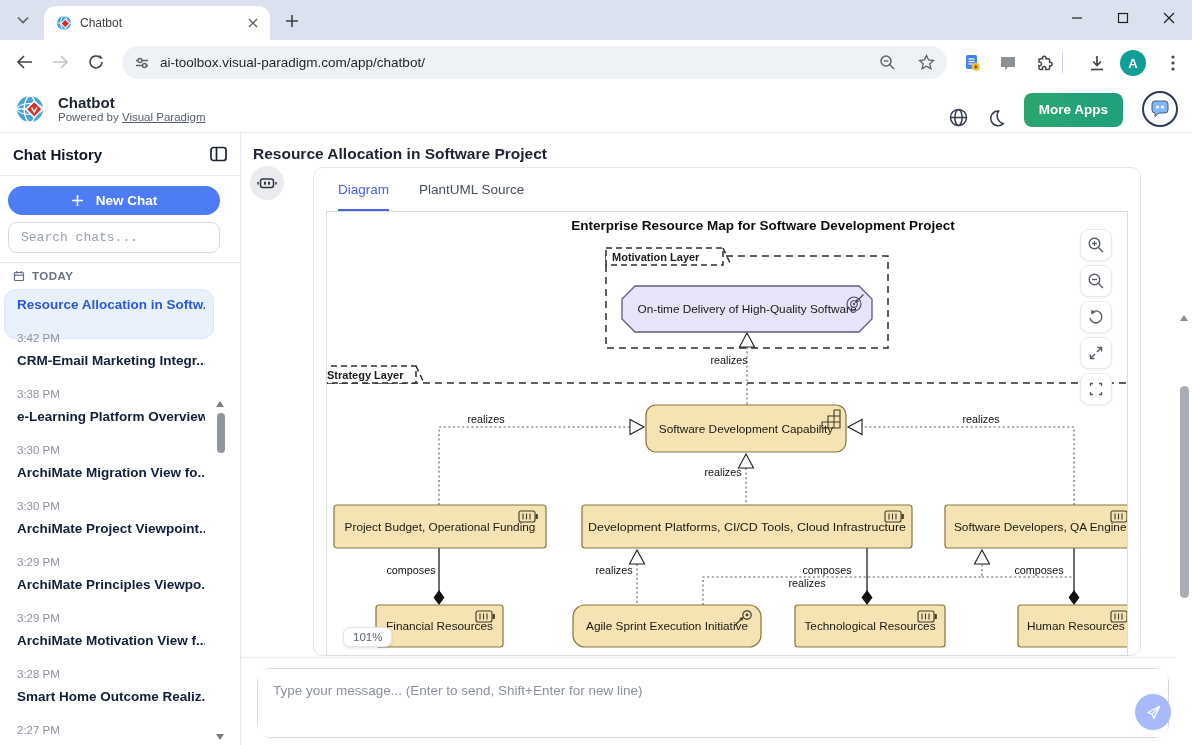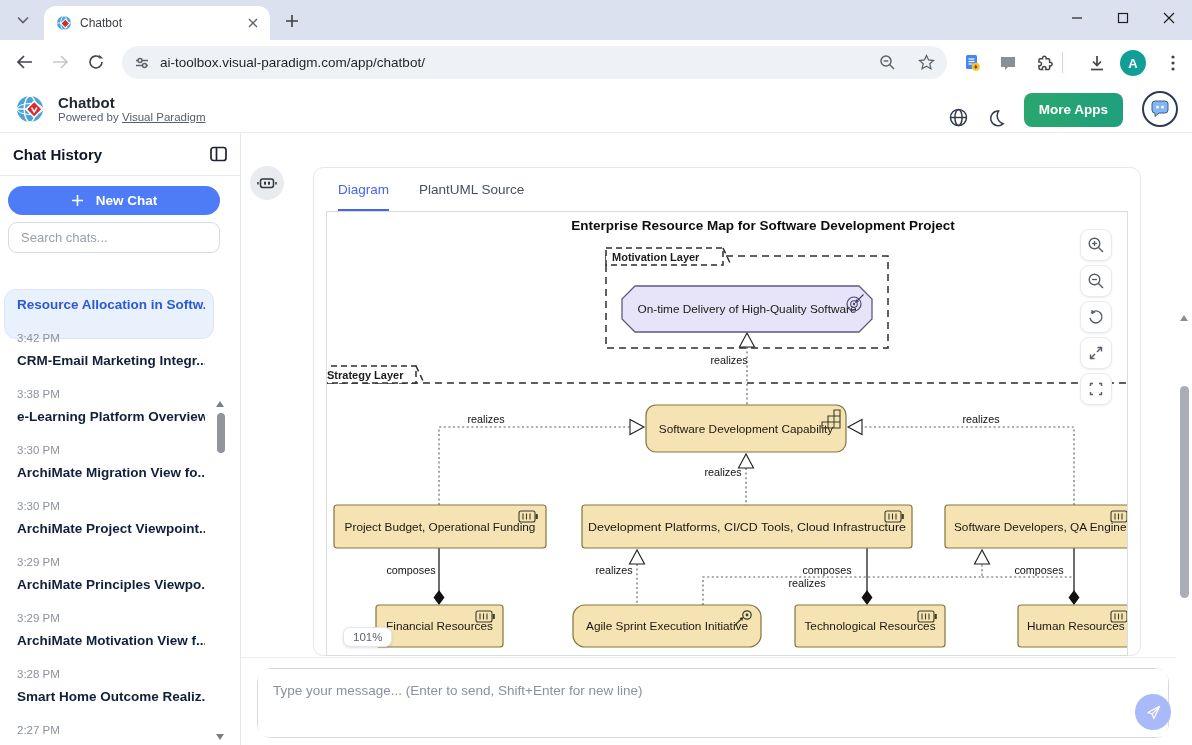--- a/index.html
+++ b/index.html
@@ -36,21 +36,21 @@
 .hdr-icon{display:flex;align-items:center;justify-content:center}
 .more-apps{height:34px;padding:0 15px;background:linear-gradient(90deg,#2aa76e,#1f9f7d);border-radius:8px;color:#fff;font-size:13.5px;font-weight:700;display:flex;align-items:center;border:none}
 .bot-badge{width:36px;height:36px;border:2px solid #2b3a55;border-radius:50%;display:flex;align-items:center;justify-content:center;background:#fff}
 
 
 .sidebar{position:absolute;top:133px;left:0;width:241px;bottom:0;background:#fff;border-right:1px solid #e4e7ec}
 .sb-head{height:43px;display:flex;align-items:center;padding:0 13px;border-bottom:1px solid #e9ebf0}
 .sb-title{font-size:15px;font-weight:700;color:#101828}
 .sb-collapse{margin-left:auto;display:flex}
 .new-chat{position:absolute;left:8px;top:53px;width:212px;height:29px;background:#4e7cf6;border-radius:15px;color:#fff;display:flex;align-items:center;justify-content:center;gap:12px;font-size:13.5px;font-weight:600;border:none}
-.search-input{position:absolute;left:8px;top:89px;width:212px;height:31px;border:1px solid #d7dbe2;border-radius:9px;padding:0 12px;font-size:13px;color:#202633;font-family:Liberation Sans, sans-serif;outline:none}
+.search-input{position:absolute;left:8px;top:89px;width:212px;height:31px;border:1px solid #d7dbe2;border-radius:9px;padding:0 12px;font-size:13px;color:#202633;font-family:Liberation Mono, monospace;outline:none}
 .search-input::placeholder{color:#99a0ab}
 .sb-section{position:absolute;top:129px;left:0;right:0;height:27px;border-top:1px solid #e9ebf0;display:flex;align-items:center;padding:0 13px;gap:7px}
 .sb-section-label{font-size:11.5px;font-weight:700;color:#667085;letter-spacing:.5px}
 .chat-list{position:absolute;top:156px;left:0;right:0;bottom:0;overflow:hidden}
 .chat-item{height:56px;margin:0 26px 0 4px}
 .chat-bubble{height:50px;border:1px solid transparent;border-radius:12px;padding:7px 8px 0 12px}
 .chat-item.active .chat-bubble{background:#e9f1fd;border-color:#d9e6fb}
 .ci-title{font-size:13.5px;font-weight:600;color:#10203b;white-space:nowrap;overflow:hidden}
 .chat-item.active .ci-title{color:#2b59d8}
 .ci-time{font-size:11.5px;color:#8b919c;margin-top:20px}
@@ -250,20 +250,29 @@
           </svg>
       </span>
     </div>
     <button class="new-chat">
       <svg width="13" height="13" viewBox="0 0 13 13">
           <path d="M6.5 1 V12 M1 6.5 H12" stroke="#fff" stroke-width="1.6"></path>
         </svg>
       <span>New Chat</span>
     </button>
     <input class="search-input" placeholder="Search chats..." style="">
+    <div class="sb-section">
+      <svg width="12" height="12" viewBox="0 0 12 12">
+          <rect x="1.5" y="2.5" width="9" height="8" rx="1" fill="none" stroke="#667085" stroke-width="1.2"></rect>
+          <line x1="3.8" y1="1" x2="3.8" y2="3.5" stroke="#667085" stroke-width="1.2"></line>
+          <line x1="8.2" y1="1" x2="8.2" y2="3.5" stroke="#667085" stroke-width="1.2"></line>
+          <line x1="1.5" y1="5.2" x2="10.5" y2="5.2" stroke="#667085" stroke-width="1.2"></line>
+        </svg>
+      <span class="sb-section-label">TODAY</span>
+    </div>
     <div class="chat-list" id="chat-list">
         <div class="chat-item active">
           <div class="chat-bubble">
             <div class="ci-title">Resource Allocation in Softw...</div>
             <div class="ci-time">3:42 PM</div>
           </div>
         </div>
         <div class="chat-item">
           <div class="chat-bubble">
             <div class="ci-title">CRM-Email Marketing Integr...</div>
@@ -308,20 +317,21 @@
         </div>
       </div>
     <div class="sb-scroll">
       <div class="arr-up"></div>
       <div class="thumb"></div>
       <div class="arr-dn"></div>
     </div>
   </div>
 
   <div class="main">
+    <div class="page-title">Resource Allocation in Software Project</div>
 
     <div class="bot-avatar">
       <svg width="20" height="20" viewBox="0 0 20 20">
           <rect x="3.5" y="6" width="13" height="8.5" rx="2.2" fill="none" stroke="#2f3640" stroke-width="1.5"></rect>
           <rect x="7" y="8.7" width="2" height="3" fill="#2f3640"></rect>
           <rect x="11" y="8.7" width="2" height="3" fill="#2f3640"></rect>
           <line x1="1" y1="9" x2="1" y2="11.5" stroke="#2f3640" stroke-width="1.5"></line>
           <line x1="19" y1="9" x2="19" y2="11.5" stroke="#2f3640" stroke-width="1.5"></line>
         </svg>
     </div>

